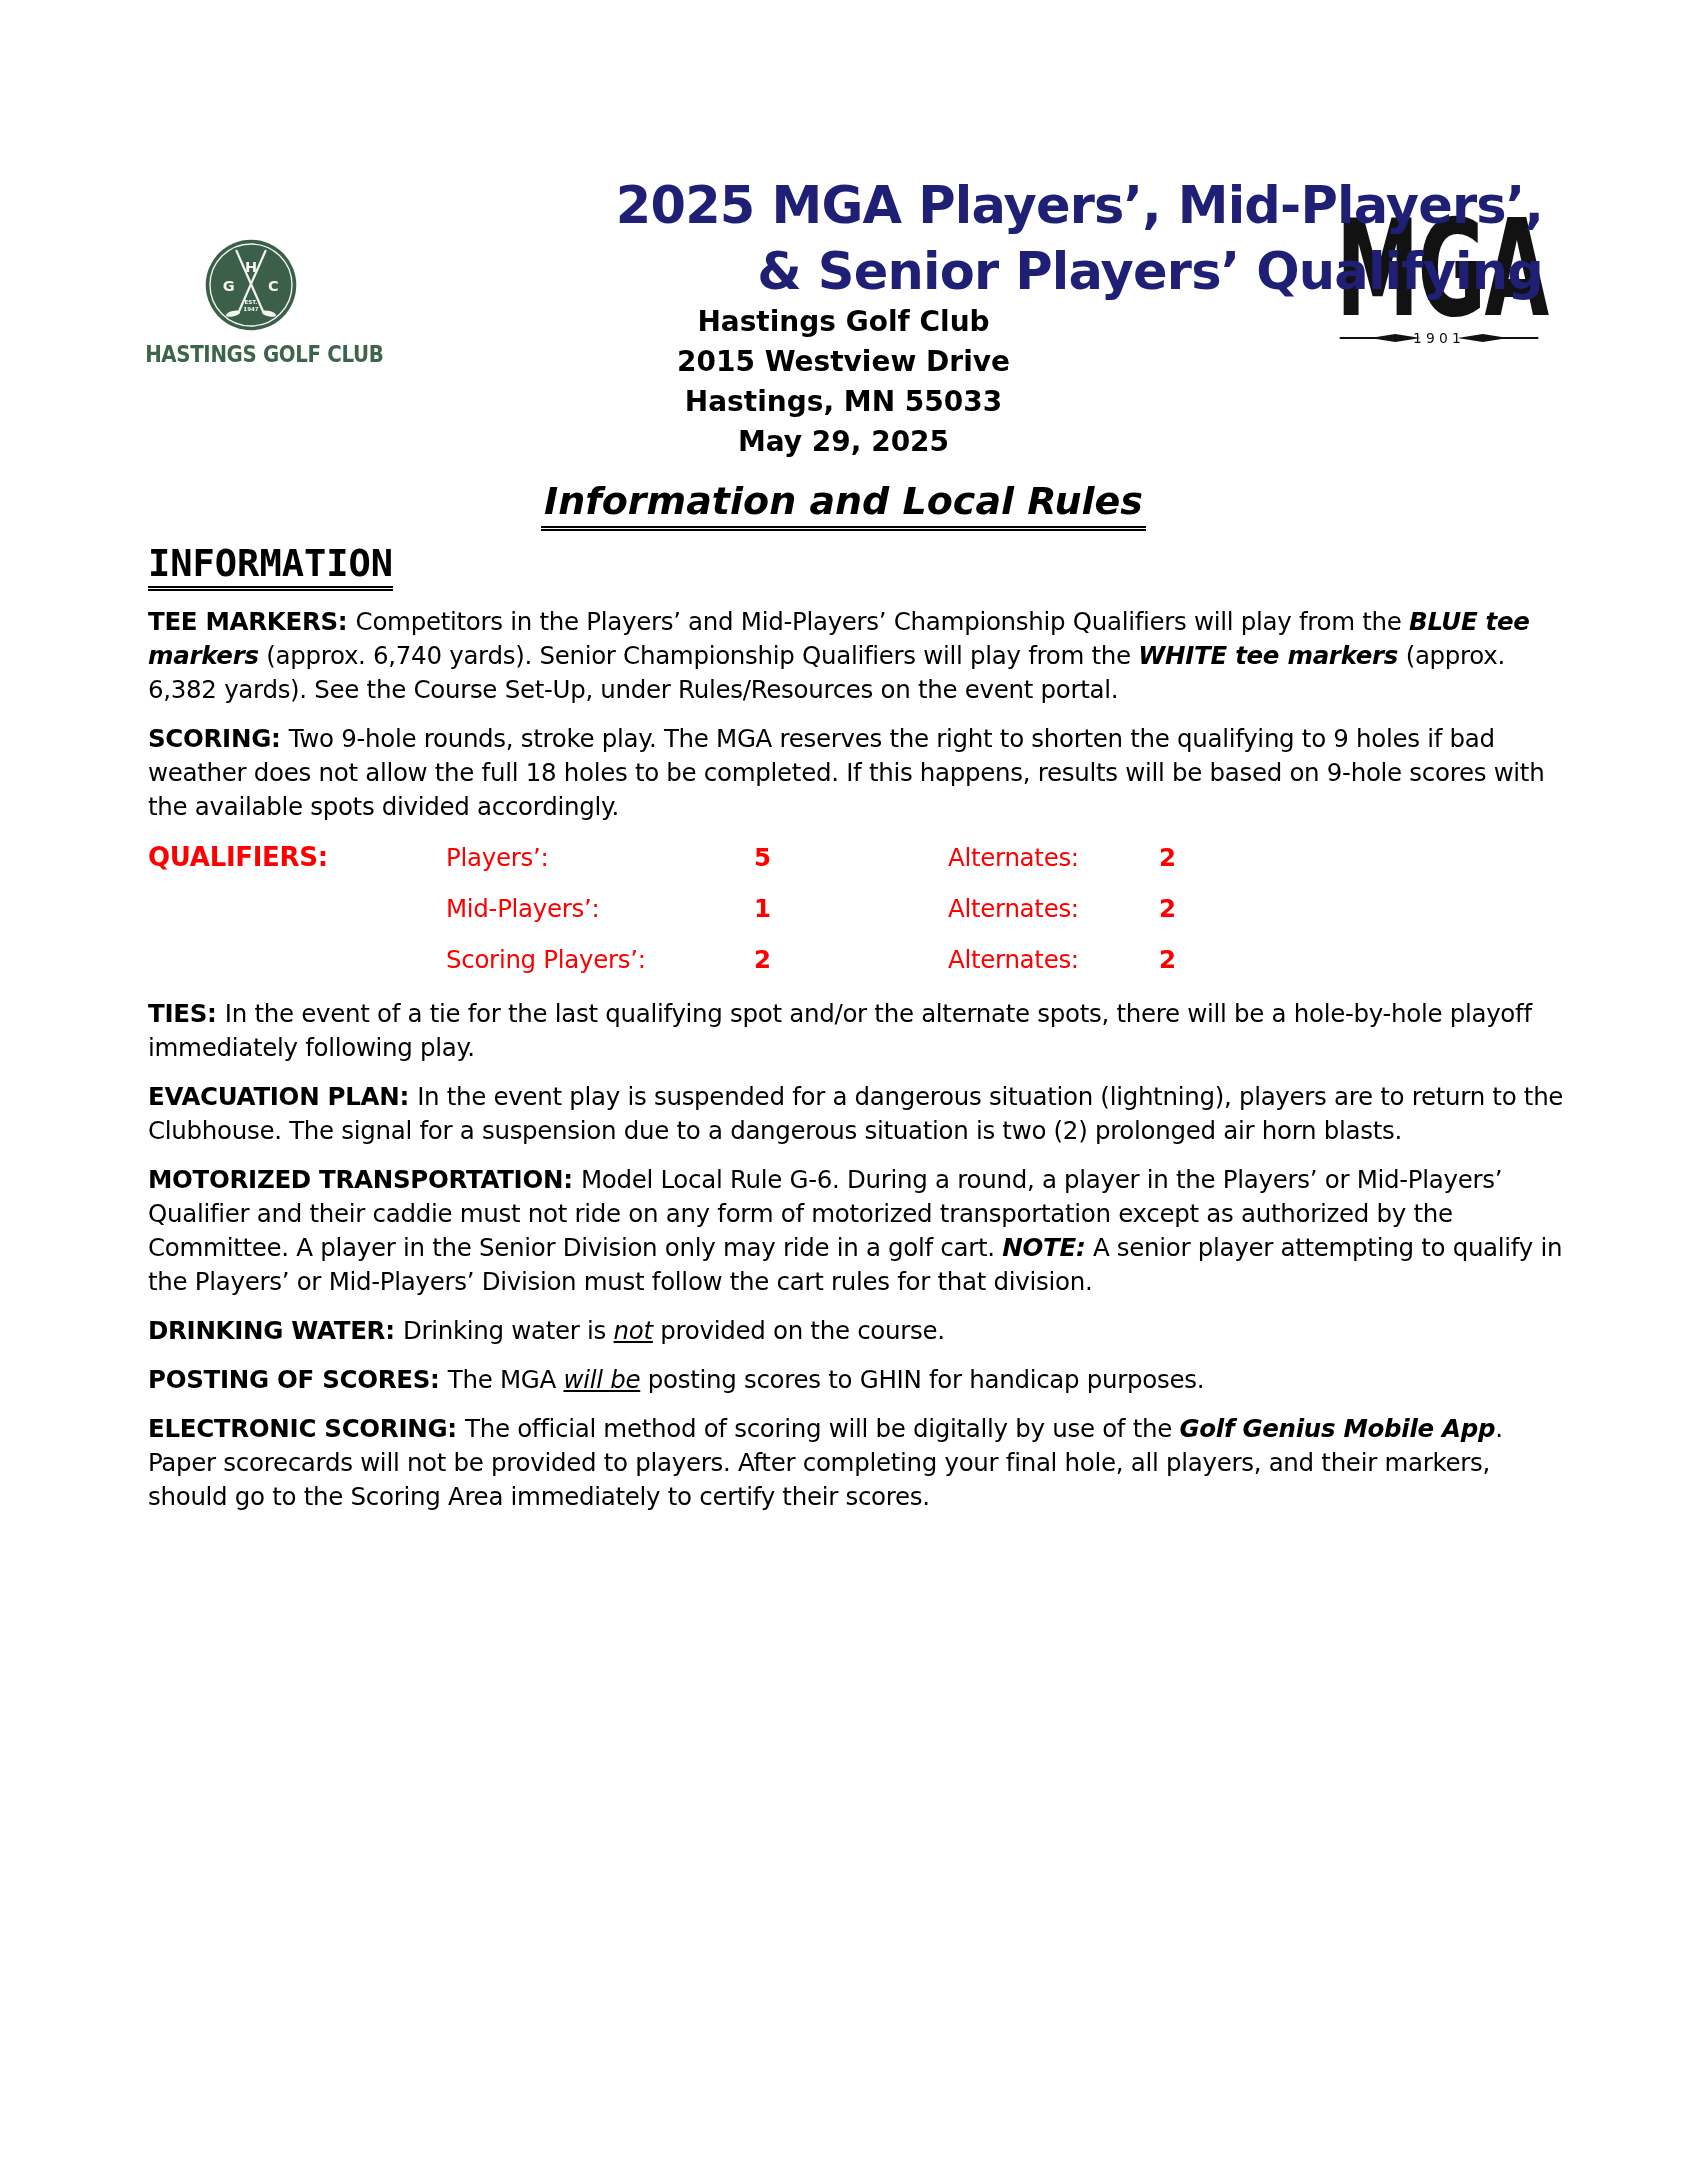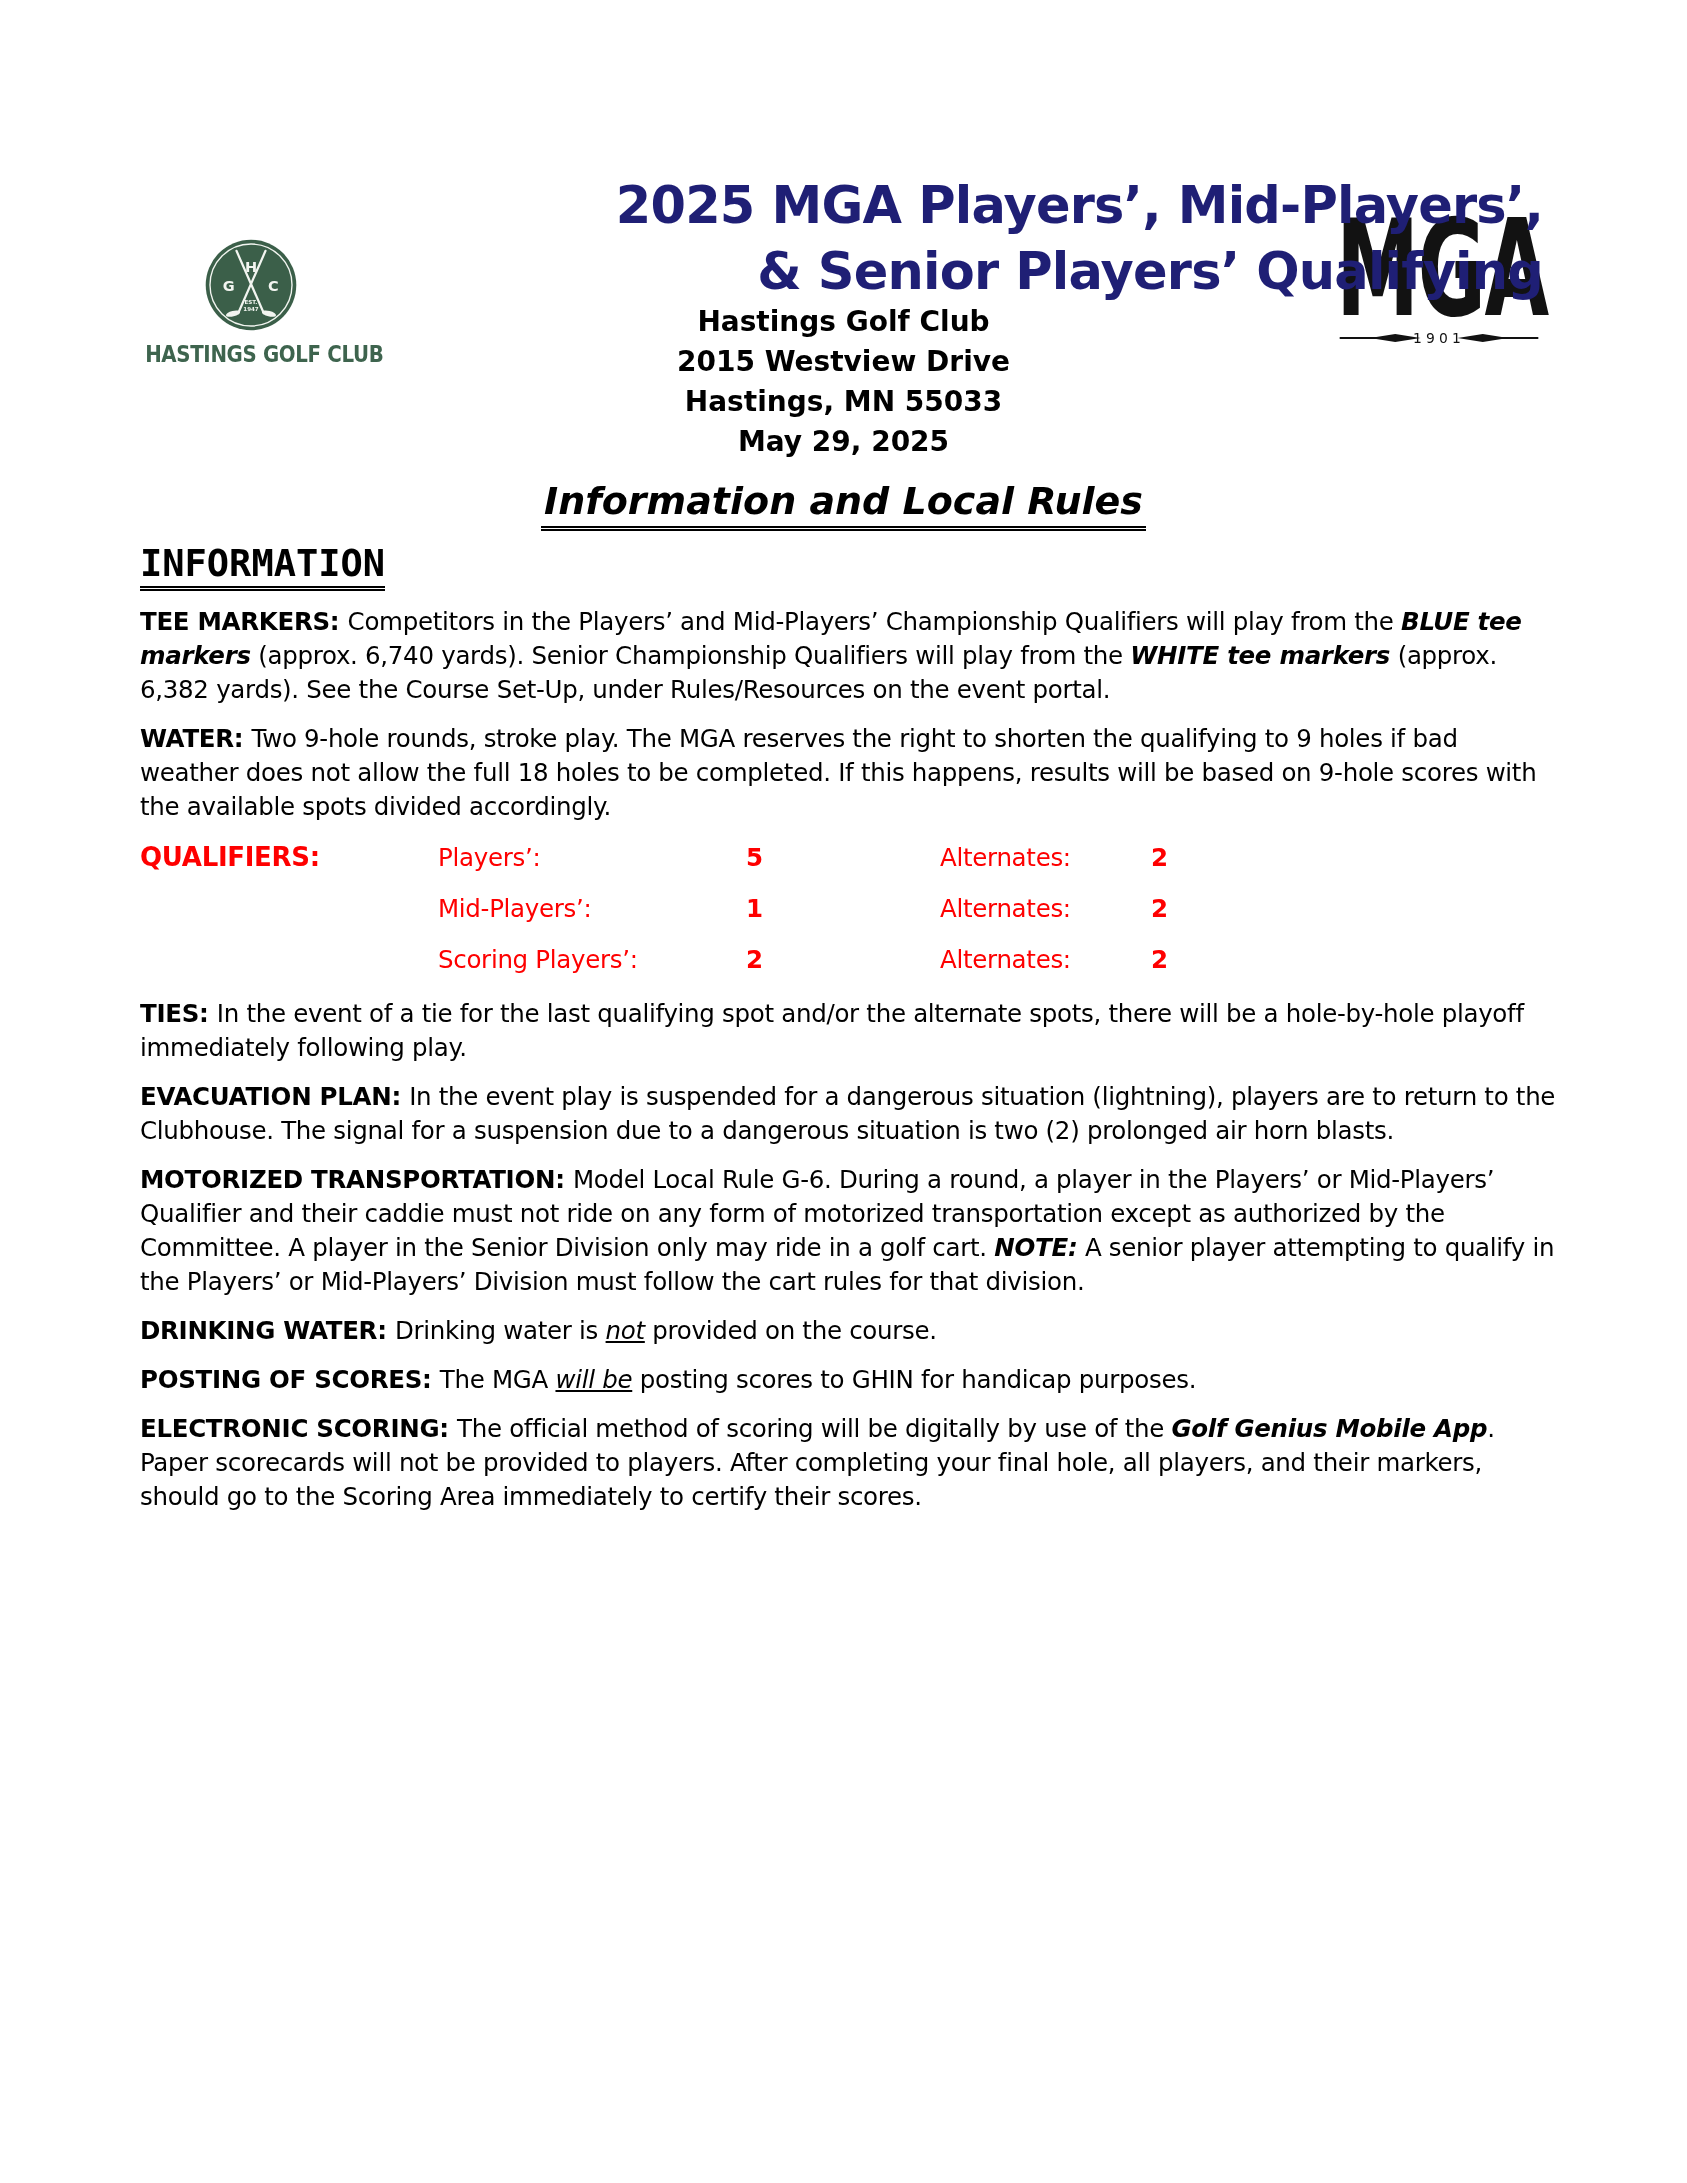--- a/index.html
+++ b/index.html
@@ -52,21 +52,21 @@
   }
   .mga-year-row{position:absolute; top:118px; left:0; width:202px;}
 
   
   .rules-title-wrap{position:absolute; top:479px; left:0; width:1687px; text-align:center;}
   .rules-title{
     display:inline-block; font-weight:bold; font-style:italic; font-size:38px;
     padding:0 3.4px 2.5px 3.4px; border-bottom:5.9px double var(--ink);
   }
 
-  .content{position:absolute; left:140px; top:542px; width:1417px;}
+  .content{position:absolute; left:148px; top:542px; width:1417px;}
   .info-heading{
     display:inline-block;
     font-family:"DejaVu Sans Mono","Liberation Mono",monospace;
     font-weight:bold; font-size:37px; line-height:44px;
     border-bottom:5.9px double var(--ink);
     margin-bottom:14.3px;
   }
 
   
   .para{font-size:24.5px; line-height:34px; letter-spacing:-0.3px; margin-bottom:15px;}
@@ -144,21 +144,21 @@
   <div class="rules-title-wrap">
     <span class="rules-title">Information and Local Rules</span>
   </div>
 
   <div class="content">
     <div>
       <h2 class="info-heading">INFORMATION</h2>
     </div>
 
     <p class="para"><span class="seg-lead">TEE MARKERS: </span><span class="seg-normal">Competitors in the Players’ and Mid-Players’ Championship Qualifiers will play from the </span><span class="seg-boldit">BLUE tee markers</span><span class="seg-normal"> (approx. 6,740 yards). Senior Championship Qualifiers will play from the </span><span class="seg-boldit">WHITE tee markers</span><span class="seg-normal"> (approx. 6,382 yards). See the Course Set-Up, under Rules/Resources on the event portal.</span></p>
-    <p class="para"><span class="seg-lead">WATER: </span><span class="seg-normal">Two 9-hole rounds, stroke play. The MGA reserves the right to shorten the qualifying to 9 holes if bad weather does not allow the full 18 holes to be completed. If this happens, results will be based on 9-hole scores with the available spots divided accordingly.</span></p>
+    <p class="para"><span class="seg-lead">SCORING: </span><span class="seg-normal">Two 9-hole rounds, stroke play. The MGA reserves the right to shorten the qualifying to 9 holes if bad weather does not allow the full 18 holes to be completed. If this happens, results will be based on 9-hole scores with the available spots divided accordingly.</span></p>
 
     <div class="qualifiers">
       <div class="q-row">
         <div class="q-label">QUALIFIERS:</div>
         <div class="q-division">Players’:</div>
         <div class="q-count">5</div>
         <div class="q-alt-label">Alternates:</div>
         <div class="q-alt-count">2</div>
       </div>
       <div class="q-row">

